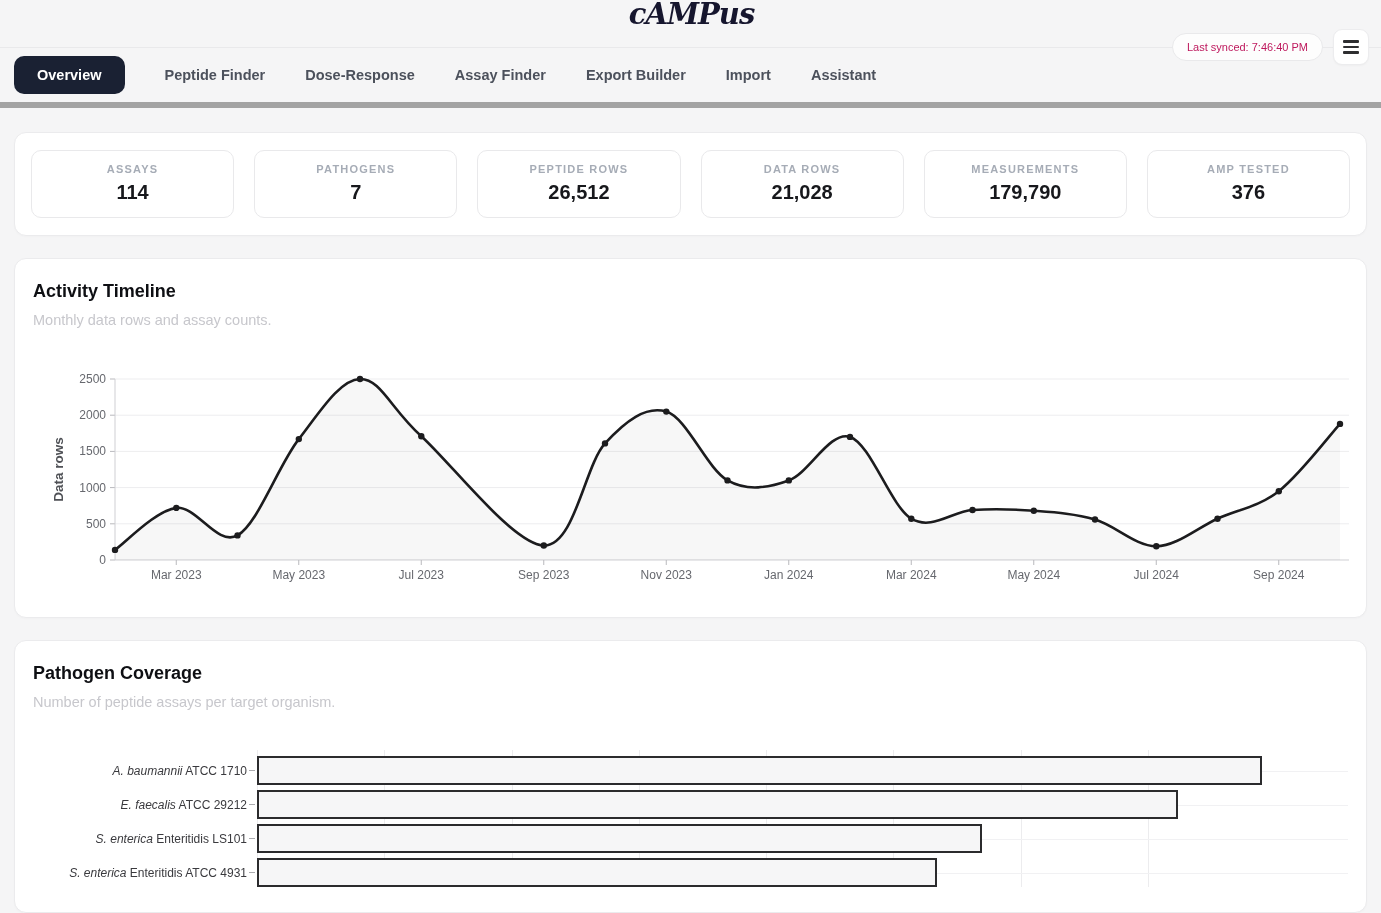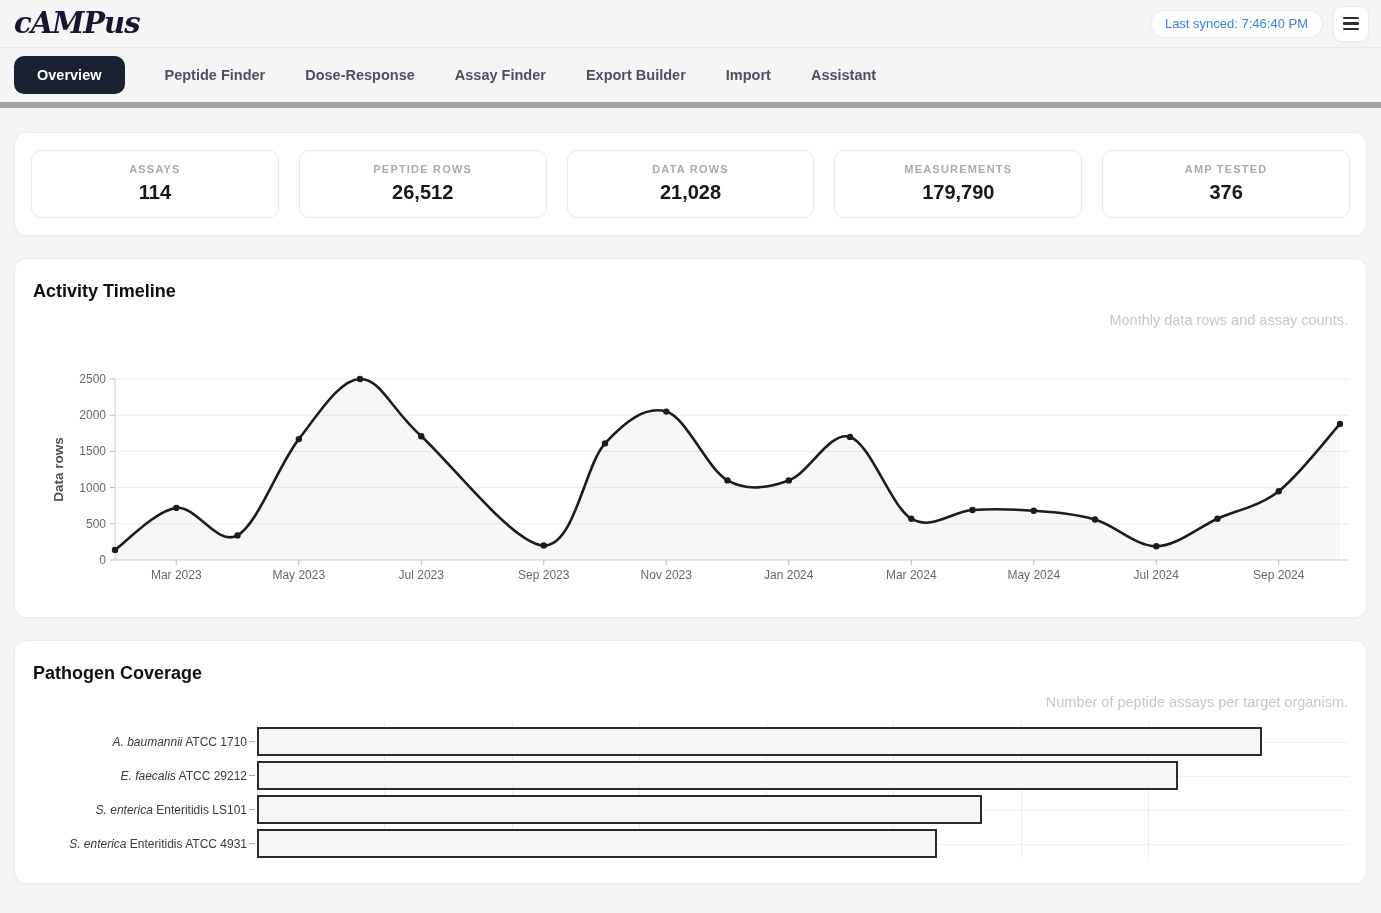--- a/index.html
+++ b/index.html
@@ -5,31 +5,31 @@
   * { margin:0; padding:0; box-sizing:border-box; }
   html,body { width:1381px; height:913px; overflow:hidden; }
   body {
     background:#f5f5f6;
     font-family:"Liberation Sans", sans-serif;
     color:#17181c;
   }
   
   .topbar {
     height:48px; display:flex; align-items:center;
-    padding:0 12px 0 14px; border-bottom:1px solid #e9e9eb;
+    padding:0 12px 0 14px; border-bottom:1px solid #e9e9eb;flex-direction:column;
   }
   .logo {
     font-family:"DejaVu Serif", serif; font-style:italic; font-weight:700;
     font-size:29px; color:#16162e; letter-spacing:-1px; line-height:1;
   }
   .topbar-right { margin-left:auto; display:flex; align-items:center; gap:10px; }
   .sync-pill {
     height:28px; display:flex; align-items:center; padding:0 14px;
     background:#fdfdfd; border:1px solid #e9e9eb; border-radius:999px;
-    font-size:13px; color:#3b82f6;
+    font-size:11px; color:#be185d;
   }
   .menu-btn {
     width:36px; height:36px; background:#fff; border:1px solid #ececee;
     border-radius:9px; display:flex; flex-direction:column; justify-content:center;
     align-items:center; gap:3px; cursor:pointer; box-shadow:0 1px 2px rgba(0,0,0,.03);
   }
   .menu-btn span { display:block; width:16px; height:2.5px; background:#2e2e30; border-radius:1px; }
   
   .nav {
     height:60px; display:flex; align-items:center; gap:40px;
@@ -54,25 +54,25 @@
     padding:12px 8px 13px; text-align:center;
   }
   .stat-label {
     font-size:11px; font-weight:700; letter-spacing:1.2px; color:#a6acb6;
     text-transform:uppercase;
   }
   .stat-value { font-size:20px; font-weight:700; color:#17181c; margin-top:6px; }
   
   .section-card { margin-top:22px; padding:22px 18px 20px; }
   .section-title { font-size:18px; font-weight:700; color:#0e0f13; }
-  .section-subtitle { font-size:14.5px; color:#c7c7cc; margin-top:10px;text-align:right; }
+  .section-subtitle { font-size:14.5px; color:#c7c7cc; margin-top:10px; }
   
   .timeline-svg { display:block; margin-top:24px; }
   
-  .bar-chart { position:relative; margin-top:17px; padding-right:22px; }
+  .bar-chart { position:relative; margin-top:46px; padding-right:22px; }
   .bar-gridlayer { position:absolute; left:224px; right:22px; top:-6px; bottom:0; }
   .bar-gridlayer .vline { position:absolute; top:0; bottom:0; width:1px; background:#ececee; }
   .bar-row { display:flex; align-items:center; height:29px; margin-bottom:5px; position:relative; }
   .bar-label {
     width:214px; text-align:right; font-size:12px; color:#3a3a3e; flex:none;
     white-space:nowrap; overflow:hidden;
   }
   .bar-label .it { font-style:italic; }
   .bar-tick { width:6px; height:1px; background:#ababaf; flex:none; margin:0 2px 0 2px; }
   .bar-track { flex:1; position:relative; height:29px; }
@@ -103,20 +103,24 @@
   <div class="nav-tab">Import</div>
   <div class="nav-tab">Assistant</div>
 </div>
 
 <div class="main">
 
   <div class="card stats-card">
     <div class="stat-box">
       <div class="stat-label">ASSAYS</div>
       <div class="stat-value">114</div>
+    </div>
+    <div class="stat-box">
+      <div class="stat-label">PATHOGENS</div>
+      <div class="stat-value">7</div>
     </div>
     <div class="stat-box">
       <div class="stat-label">PEPTIDE ROWS</div>
       <div class="stat-value">26,512</div>
     </div>
     <div class="stat-box">
       <div class="stat-label">DATA ROWS</div>
       <div class="stat-value">21,028</div>
     </div>
     <div class="stat-box">

